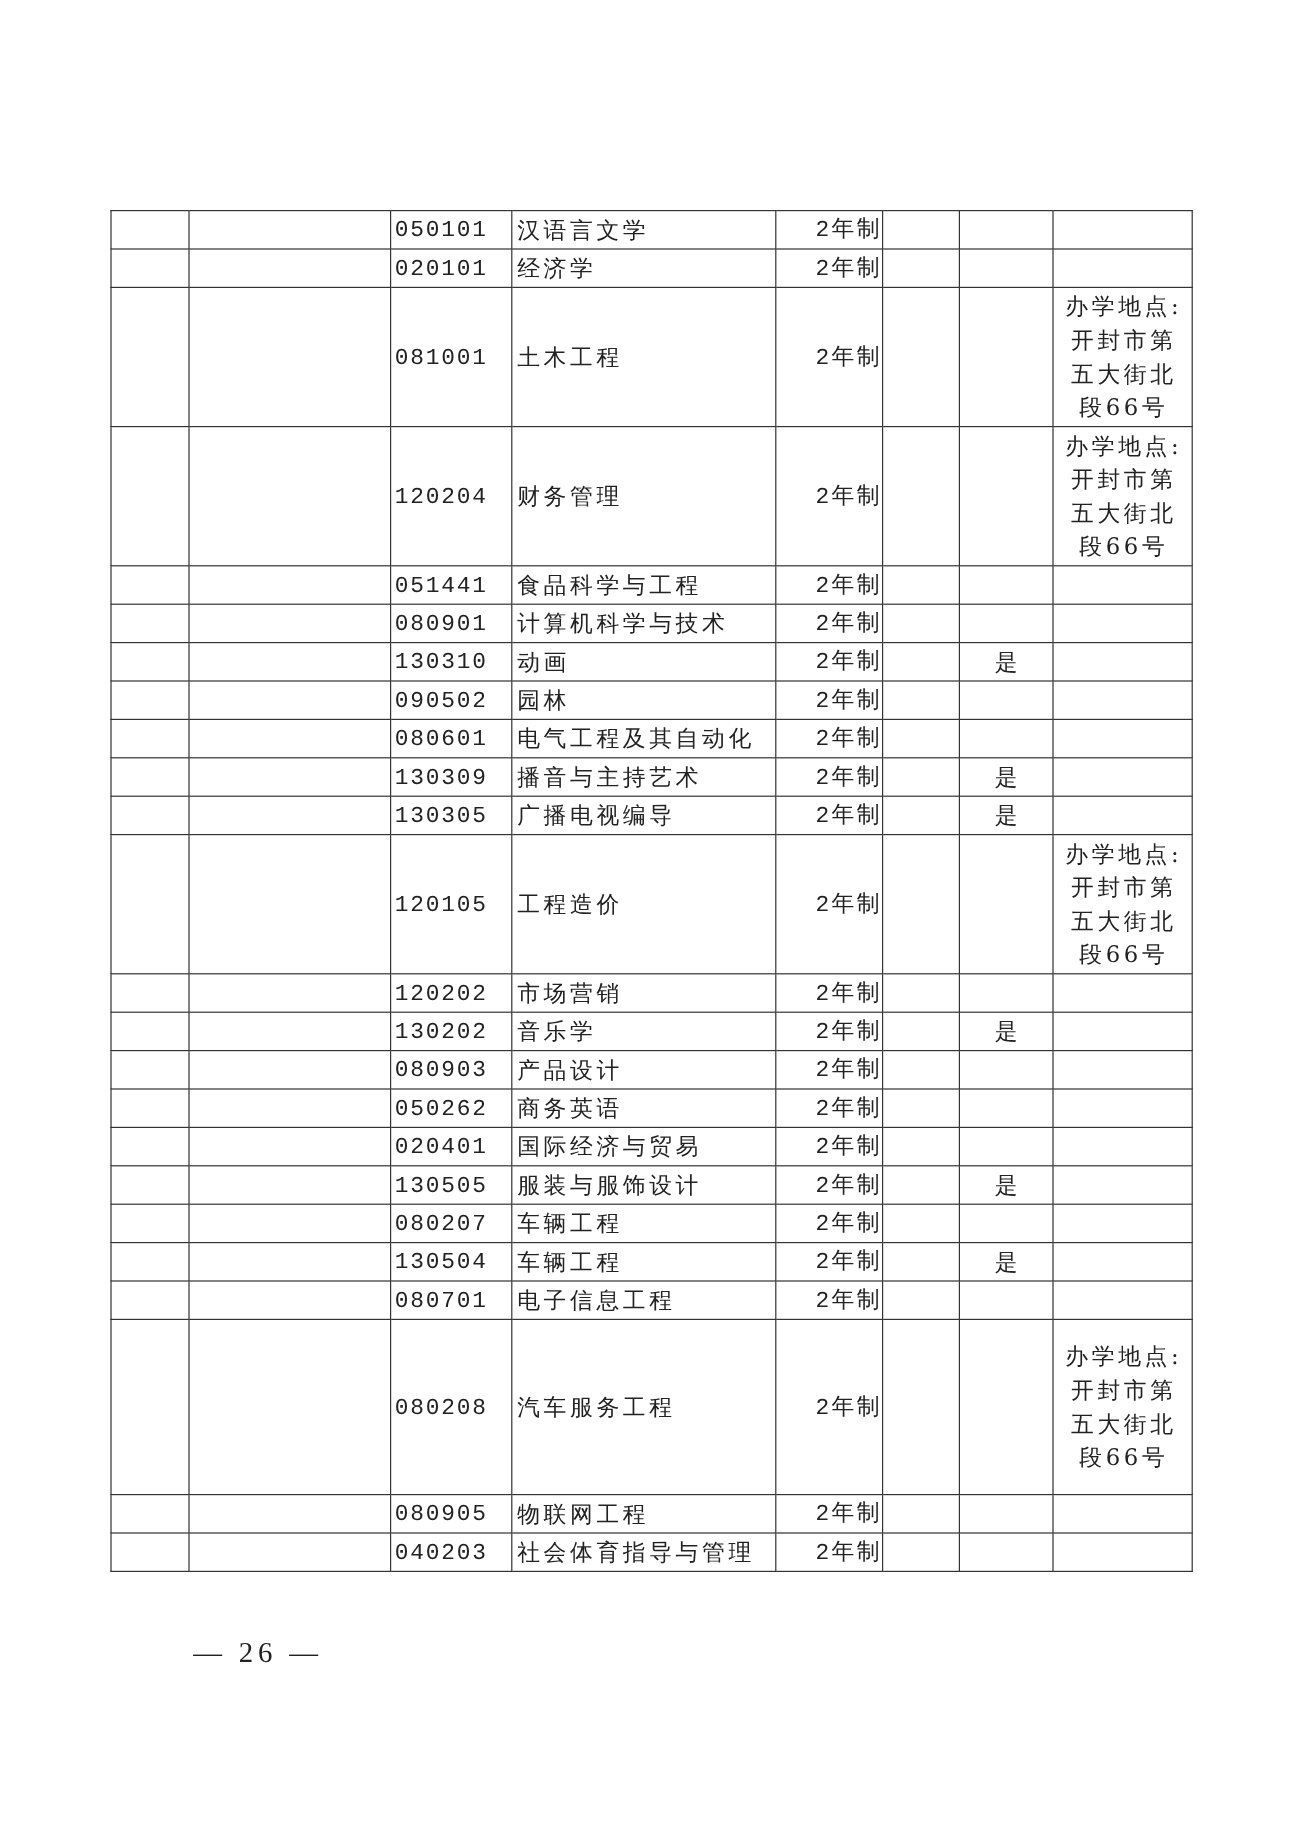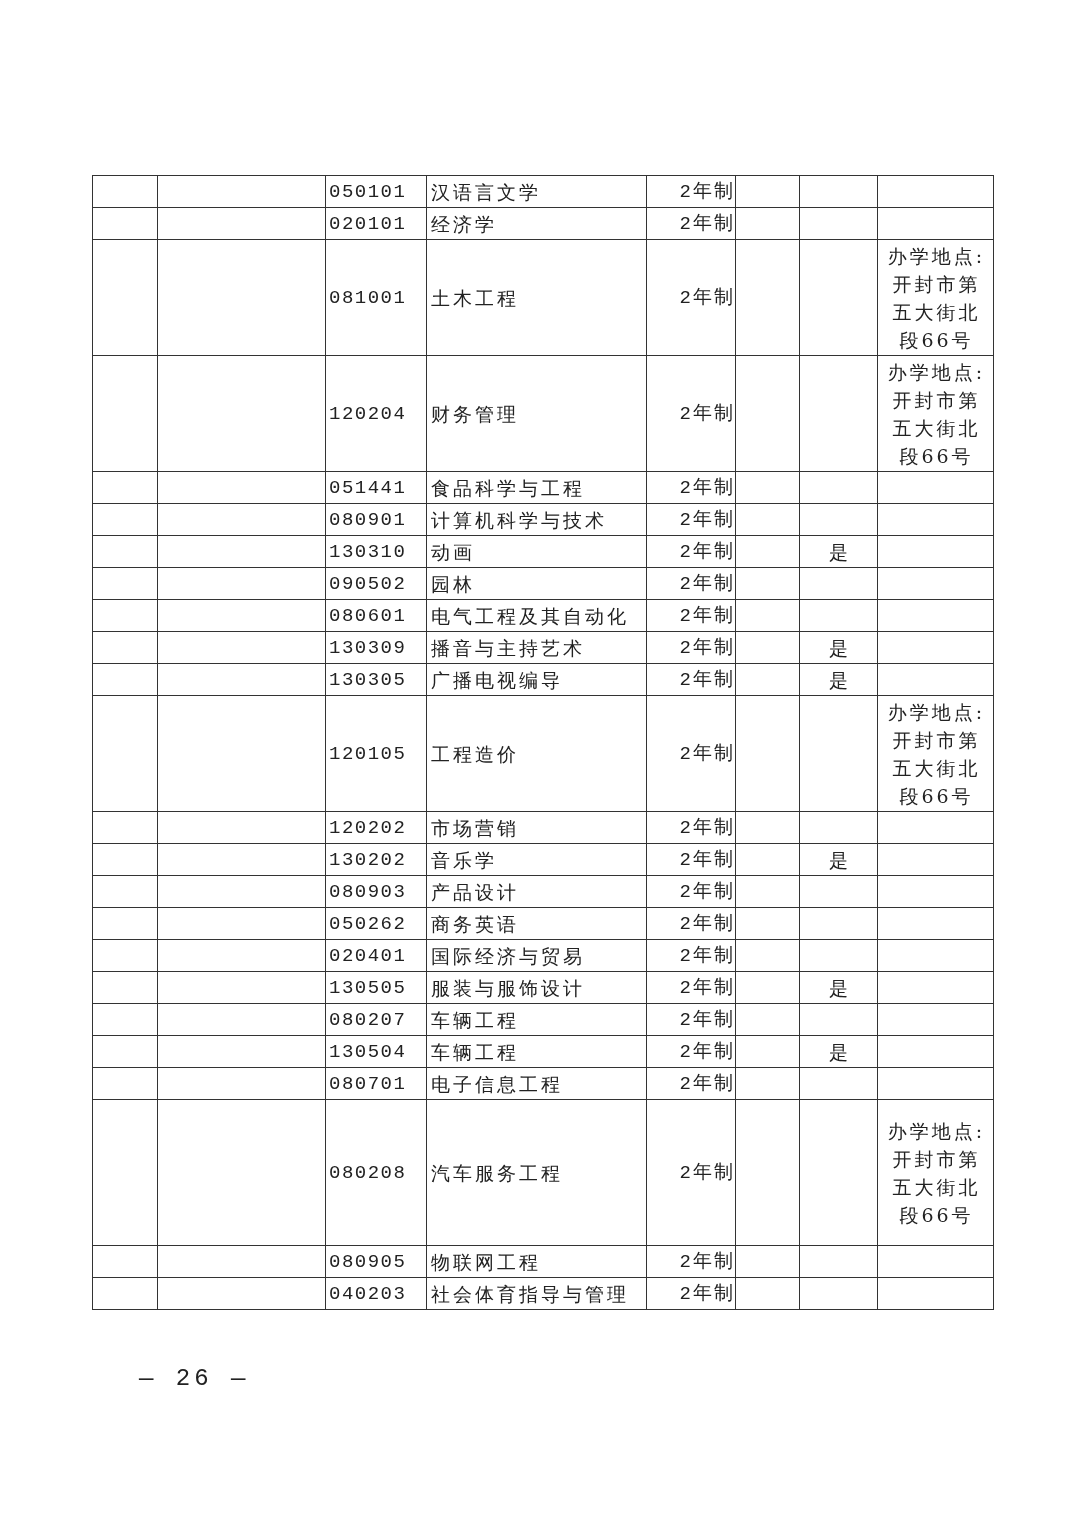--- a/index.html
+++ b/index.html
@@ -7,22 +7,22 @@
          font-family:"DejaVu Serif","Liberation Serif",serif; color:#222; }
   table.majors { position:absolute; left:92px; top:175px; border-collapse:collapse;
                  table-layout:fixed; width:901px; }
   table.majors td { border:1.3px solid #333; padding:0; font-size:19px; vertical-align:middle;
                     line-height:28px; overflow:hidden; }
   td.code { padding-left:3px !important; letter-spacing:1.5px; font-family:Liberation Mono, monospace; font-size:19px;margin-top:46px; }
   td.name { padding-left:4px !important; letter-spacing:3px; white-space:nowrap; }
   td.dur { text-align:right; letter-spacing:2px;font-family:Liberation Mono, monospace; }
   td.flag { text-align:center; }
   td.note { padding-left:2px !important; letter-spacing:3px; line-height:28px; white-space:pre-line;text-align:center; }
-  .page-num { position:absolute; left:139px; top:1365px; font-size:24px;
-              font-family:Liberation Mono, monospace; letter-spacing:4px; }
+  .page-num { position:absolute; left:161px; top:1365px; font-size:24px;
+              font-family:Liberation Serif, serif; letter-spacing:4px; }
 </style>
 </head>
 <body>
 
 <table class="majors">
   <colgroup>
     <col style="width:65px">
       <col style="width:168px">
       <col style="width:101px">
     <col style="width:220px">

